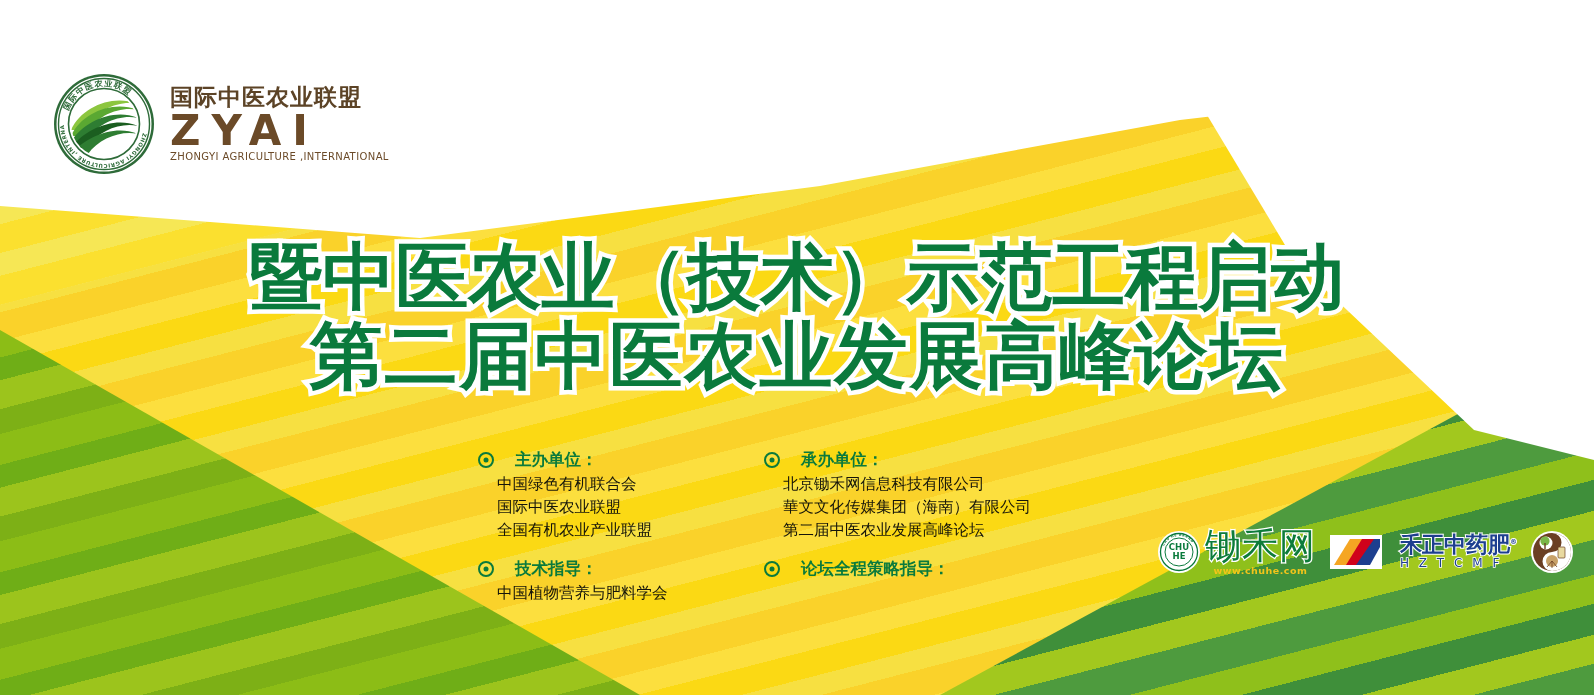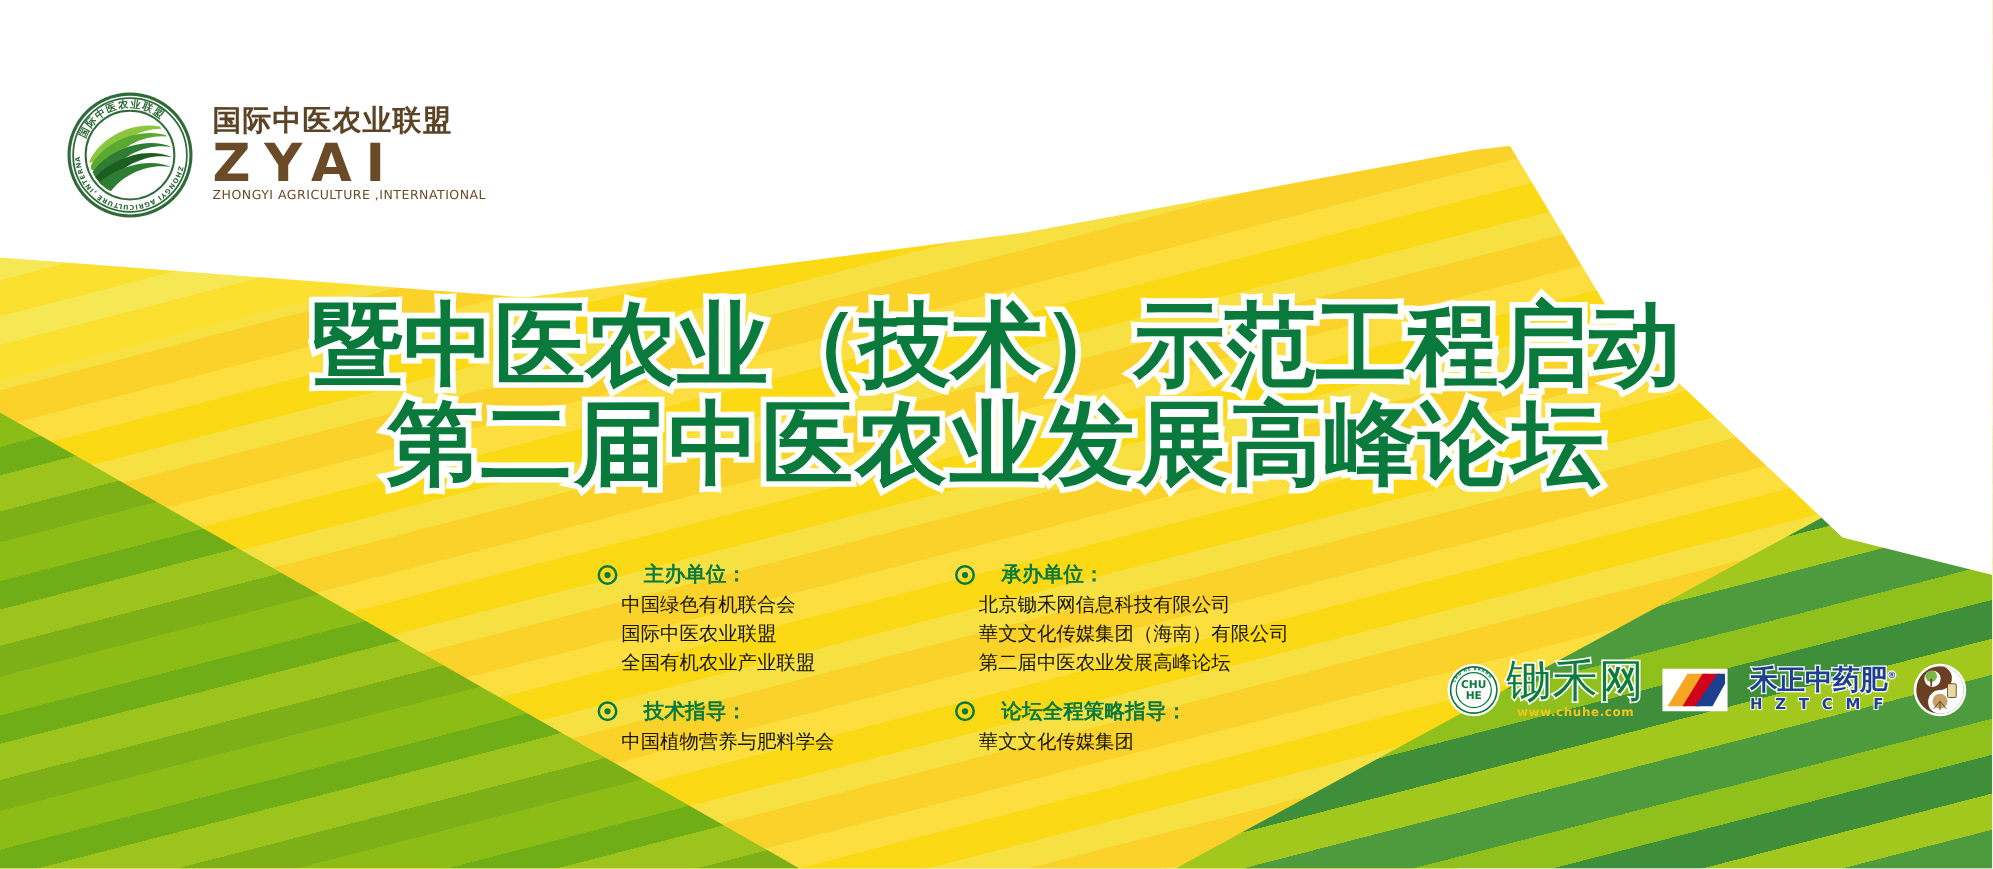--- a/index.html
+++ b/index.html
@@ -184,21 +184,21 @@
   .chuhe-cn{font-size:36px;font-weight:normal;color:#0d7c3a;
     -webkit-text-stroke:2.5px #fff;paint-order:stroke fill;letter-spacing:1px;line-height:1;}
   .chuhe-url{font-size:9.5px;color:#f3c41a;font-weight:bold;letter-spacing:0.5px;
     text-align:center;margin-top:1px;}
 
   .hz-mark{width:52px;height:34px;background:#ffffff;position:relative;overflow:hidden;
     display:inline-block;}
   .hz-name{margin-left:18px;}
   .hz-cn{font-size:22px;font-weight:bold;color:#1d3f8f;
     -webkit-text-stroke:2px #fff;paint-order:stroke fill;line-height:1;letter-spacing:0px;}
-  .hz-en{font-size:12px;font-weight:bold;color:#1d3f8f;letter-spacing:3px;
+  .hz-en{font-size:12px;font-weight:normal;color:#1d3f8f;letter-spacing:3px;
     -webkit-text-stroke:1.6px #fff;paint-order:stroke fill;line-height:1.2;}
 
   .tree-seal{width:42px;height:42px;border-radius:50%;
     background:#ffffff;position:relative;overflow:hidden;}
 
   .sr{font-size:7px;vertical-align:super;}
 </style>
 </head>
 <body>
 
@@ -299,21 +299,20 @@
         </div>
         <div class="item">北京锄禾网信息科技有限公司</div>
         <div class="item">華文文化传媒集团（海南）有限公司</div>
         <div class="item">第二届中医农业发展高峰论坛</div>
       </div>
       <div class="grp">
         <div class="hd">
           <span class="bullet"></span>
           <span>论坛全程策略指导：</span>
         </div>
-        <div class="item">華文文化传媒集团</div>
       </div>
     </div>
 
   </div>
 
   <div id="sponsors">
 
     <div class="sp">
       <div class="chuhe-seal">
         <svg width="42" height="42" viewBox="0 0 42 42">

